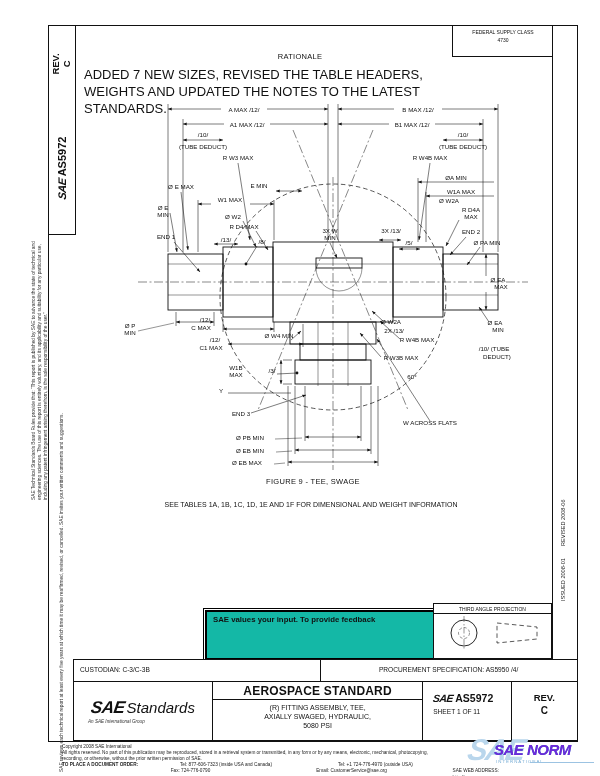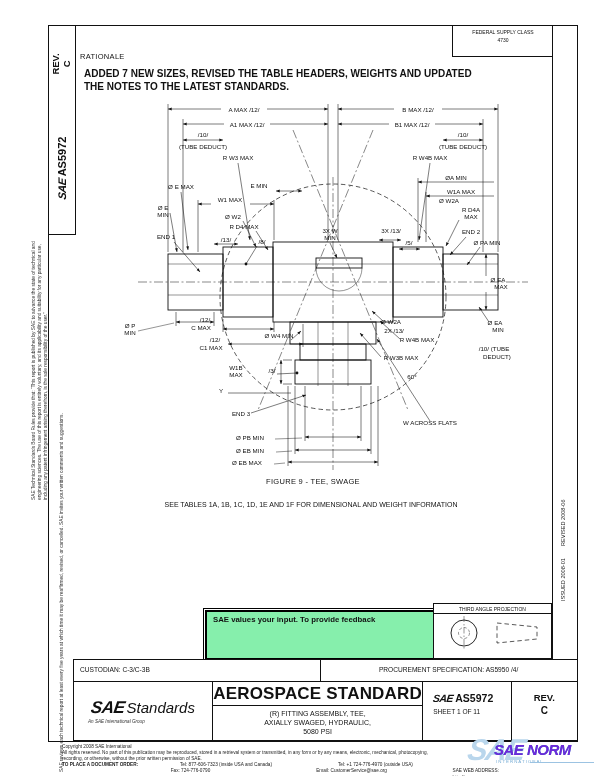--- a/index.html
+++ b/index.html
@@ -10,51 +10,51 @@
   #frame{left:48px;top:25px;width:528px;height:715px;border:1.6px solid #111;}
   .sidebox{border-right:1.6px solid #111;border-bottom:1.6px solid #111;display:flex;align-items:center;justify-content:center;background:#fff;}
   #revbox{left:49px;top:26px;width:26px;height:76px;}
   #revbox .in{transform:rotate(-90deg);font-weight:bold;font-size:9.5px;text-align:center;line-height:1.15;}
   #docbox{left:49px;top:102px;width:26px;height:132px;}
   #docbox .in{transform:rotate(-90deg);font-weight:bold;font-size:11px;white-space:nowrap;}
   .saelogo{font-style:italic;font-weight:900;letter-spacing:-.5px;transform:skewX(-8deg);display:inline-block;margin-right:2px;}
   #fscbox{left:452px;top:26px;width:101px;height:31px;border-left:1.4px solid #111;border-bottom:1.4px solid #111;text-align:center;font-size:5px;line-height:1.5;padding-top:3px;box-sizing:border-box;}
   #rightline{left:552px;top:25px;width:0;height:634px;border-left:1.4px solid #111;}
   
-  #rationale-h{left:80px;top:52px;width:440px;text-align:left;font-size:7.5px;letter-spacing:.3px;}
-  #rationale-t{left:84px;top:67px;width:402px;font-size:10px;line-height:1.3;font-weight:bold;}
+  #rationale-h{left:80px;top:52px;width:440px;text-align:center;font-size:7.5px;letter-spacing:.3px;}
+  #rationale-t{left:84px;top:67px;width:402px;font-size:13px;line-height:1.3;}
   
   #fig-caption{left:78px;top:477px;width:470px;text-align:center;font-size:7.5px;letter-spacing:.3px;}
   #fig-note{left:60px;top:501px;width:502px;text-align:center;font-size:7px;}
   
   svg text{font:6.2px "Liberation Sans",sans-serif;fill:#111;text-anchor:middle;}
   .ln{stroke:#111;stroke-width:.9;fill:none;}
   .tn{stroke:#111;stroke-width:.45;fill:none;}
   .dim{stroke:#111;stroke-width:.55;fill:none;}
   .cl{stroke:#111;stroke-width:.5;fill:none;stroke-dasharray:9 2.5 2 2.5;}
   .dsh{stroke:#111;stroke-width:.7;fill:none;stroke-dasharray:4.5 3;}
   
-  #feedback{left:205px;top:610px;width:220px;height:40px;border:2px solid #000;outline:1px solid #000;outline-offset:1px;padding:3px 6px;font-size:7.8px;font-weight:bold;line-height:1.4;background:#86efac;}
+  #feedback{left:205px;top:610px;width:220px;height:40px;border:2px solid #000;outline:1px solid #000;outline-offset:1px;padding:3px 6px;font-size:7.8px;font-weight:bold;line-height:1.4;background:#14b8a6;}
   #feedback .url{color:#0433c4;}
   
   #proj{left:433px;top:603px;width:119px;height:56px;border:1.4px solid #111;box-sizing:border-box;background:#fff;}
   #proj .lbl{font-size:5px;text-align:center;border-bottom:1px solid #111;padding:1.5px 0;}
   
   #dates{left:560px;top:601px;width:97px;font-size:5.6px;white-space:nowrap;color:#222;}
   #dates .gap{display:inline-block;width:12px;}
   
   .tb{border:1.4px solid #111;box-sizing:border-box;background:#fff;font-size:6.6px;}
   #tb-cust{left:73px;top:659px;width:248px;height:23px;padding:6px 4px 0 6px;}
   #tb-proc{left:319.6px;top:659px;width:258px;height:23px;padding:6px 0 0 0;text-align:center;}
   #tb-logo{left:73px;top:680.6px;width:140px;height:60px;display:flex;flex-direction:column;align-items:center;justify-content:center;}
   #tb-logo .big{font-size:15px;font-style:italic;}
   #tb-logo .big .saelogo{font-size:17px;}
   #tb-logo .sub{font-size:4.6px;font-style:italic;color:#333;margin-top:1px;align-self:flex-start;margin-left:14px;}
   #tb-title{left:211.6px;top:680.6px;width:212px;height:60px;}
-  #tb-title .head{font-size:17px;font-weight:bold;text-align:center;border-bottom:1.4px solid #111;padding:2px 0 1px 0;letter-spacing:.2px;}
+  #tb-title .head{font-size:12px;font-weight:bold;text-align:center;border-bottom:1.4px solid #111;padding:2px 0 1px 0;letter-spacing:.2px;}
   #tb-title .t{font-size:7px;text-align:center;line-height:1.32;margin-top:3px;}
   #tb-num{left:422.2px;top:680.6px;width:90px;height:60px;padding:10px 0 0 10px;}
   #tb-num .n{font-size:10.5px;font-weight:bold;}
   #tb-num .s{font-size:6.6px;margin-top:4px;}
   #tb-rev{left:510.8px;top:680.6px;width:67px;height:60px;text-align:center;font-weight:bold;}
   #tb-rev .r1{font-size:9.5px;margin-top:10px;}
   #tb-rev .r2{font-size:10px;margin-top:2px;}
   
   #footer{left:62px;top:744px;width:470px;font-size:4.7px;line-height:1.3;color:#222;}
   #footer .row{display:flex;}

